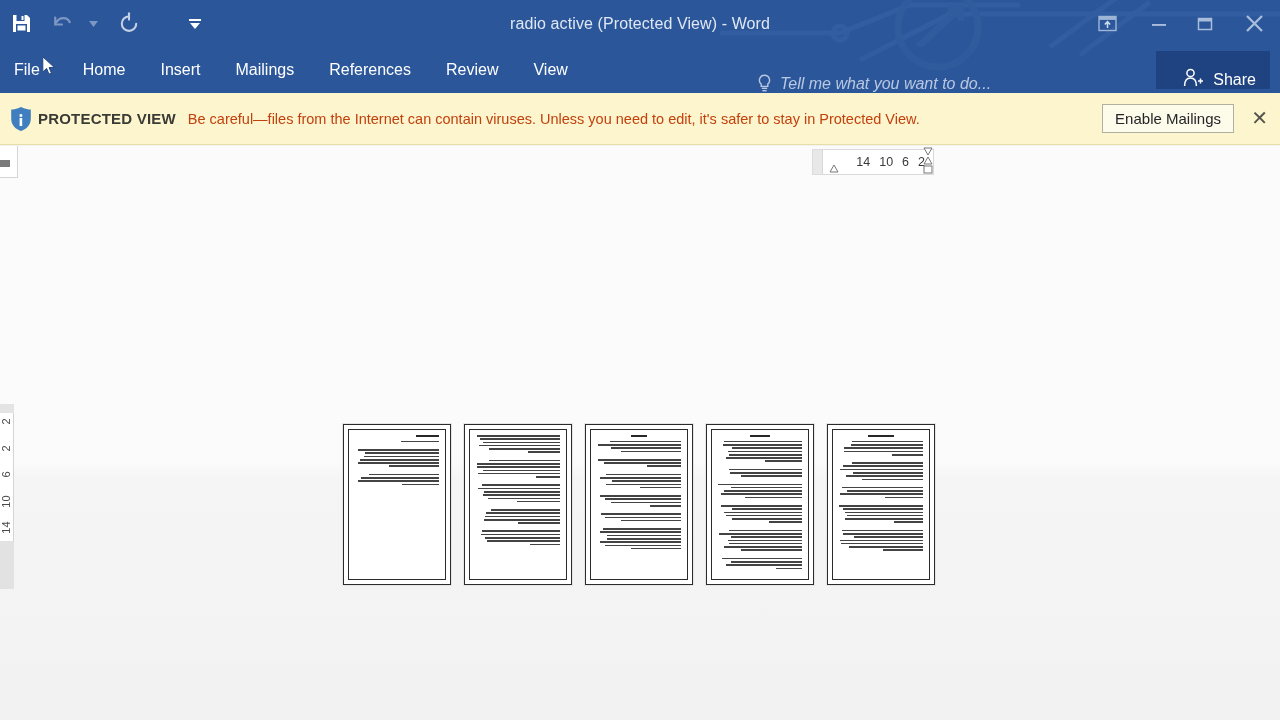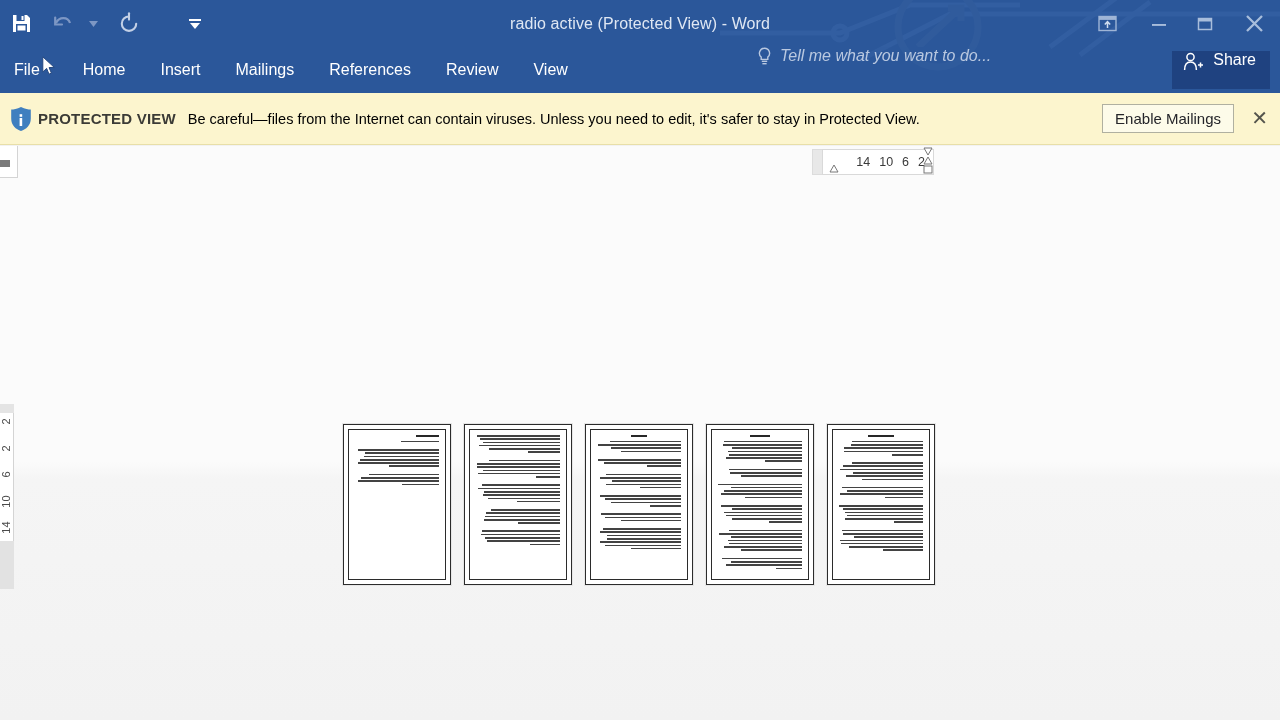--- a/index.html
+++ b/index.html
@@ -42,45 +42,45 @@
     background: #2b579a; overflow: hidden;
   }
   .tab-deco { position: absolute; right: 0; top: -47px; width: 560px; height: 94px; opacity: .45; }
   .tabs { position: absolute; left: 0; top: 0; height: 46px; display: flex; align-items: center; }
   .tab {
     color: #ffffff; font-size: 16px; padding: 0 11px; height: 46px;
     display: flex; align-items: center; white-space: nowrap;
   }
   .tab:first-child { padding-left: 14px; }
   .tellme {
-    position: absolute; left: 757px; top: 0; height: 46px; display: flex; align-items: flex-start; gap: 8px;
+    position: absolute; left: 757px; top: 0; height: 46px; display: flex; align-items: flex-end; gap: 8px;
     color: #b9c8e0; font-size: 16px; font-style: italic;
   }
   .share-btn {
     position: absolute; right: 10px; top: 4px; height: 38px;
-    display: flex; align-items: flex-start; gap: 9px; padding: 0 14px 0 10px;
+    display: flex; align-items: flex-end; gap: 9px; padding: 0 14px 0 26px;
     background: #1f4280; color: #fff; font-size: 16px;
   }
 
   
   .cursor { position: absolute; left: 42px; top: 56px; width: 14px; height: 20px; z-index: 40; }
 
   
   .pvbar {
     position: absolute; left: 0; top: 93px; width: 1280px; height: 52px;
     background: #fcf5ce; border-bottom: 1px solid #e8dfa8;
     display: flex; align-items: center;
   }
   .pv-shield { width: 38px; display: flex; justify-content: center; align-items: center; padding-left: 4px;}
   .pv-label {
     font-size: 15px; font-weight: bold; color: #3b3b36; letter-spacing: .2px;
     padding-right: 12px; white-space: nowrap;
   }
   .pv-msg {
-    font-size: 14.5px; color: #000000; line-height: 20px; width: 860px;
+    font-size: 14.5px; color: #c2410c; line-height: 20px; width: 860px;
   }
   .pv-enable {
     position: absolute; right: 46px; top: 104px;
     border: 1px solid #b0b0a0; background: #fdfbe9;
     font-size: 15px; color: #25252a; padding: 5px 12px;
   }
   .pv-close {
     position: absolute; right: 12px; top: 108px;
     font-size: 20px; color: #54544c; line-height: 1;
   }

